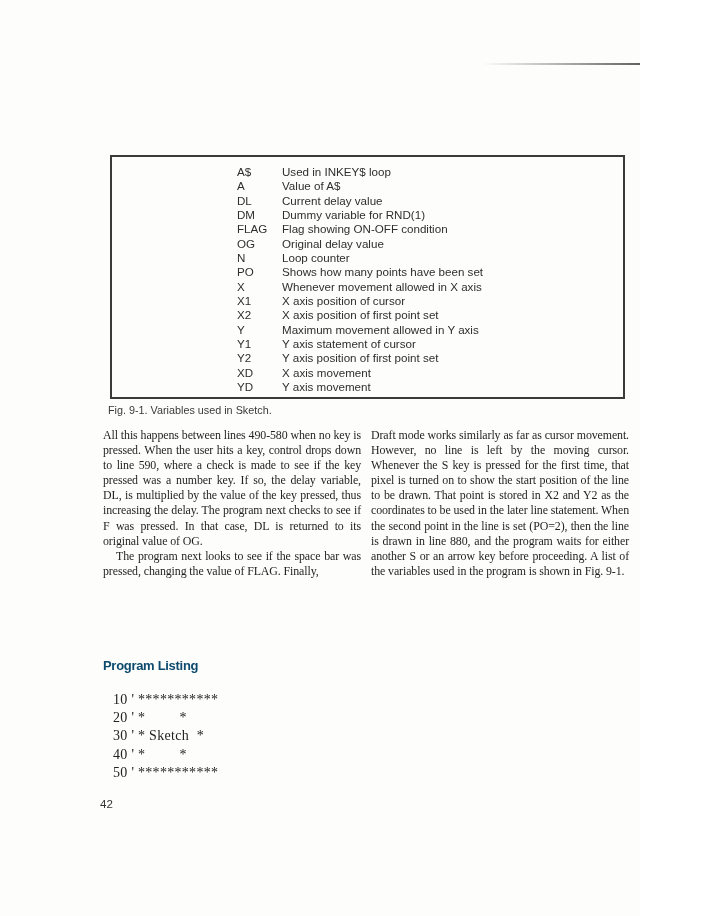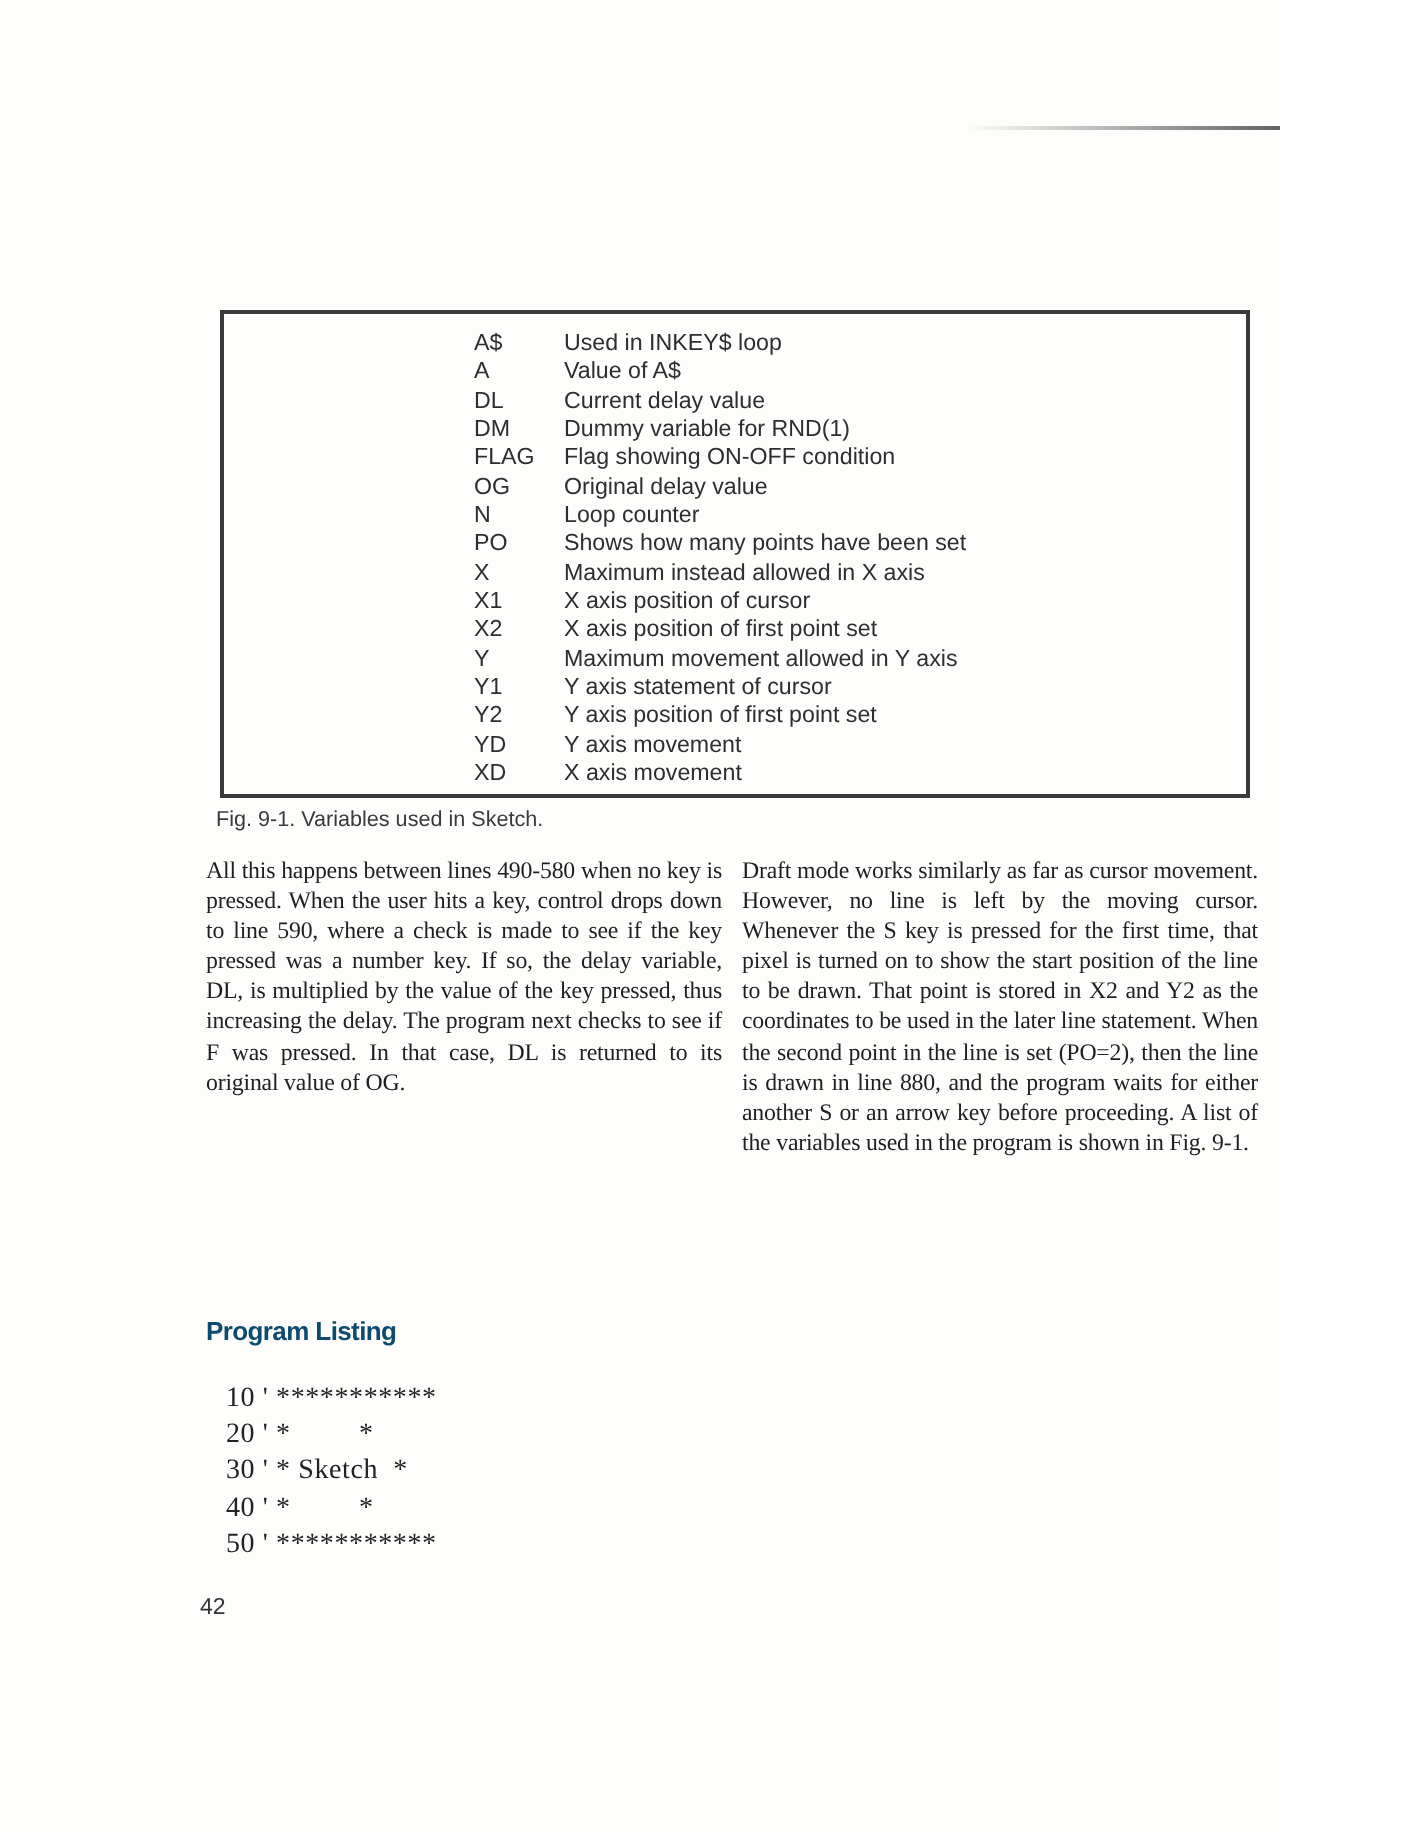--- a/index.html
+++ b/index.html
@@ -113,35 +113,36 @@
   <div class="figure">
     <div class="var-rows" id="var-rows">
         <div class="var-row"><span class="var-name">A$</span><span>Used in INKEY$ loop</span></div>
         <div class="var-row"><span class="var-name">A</span><span>Value of A$</span></div>
         <div class="var-row"><span class="var-name">DL</span><span>Current delay value</span></div>
         <div class="var-row"><span class="var-name">DM</span><span>Dummy variable for RND(1)</span></div>
         <div class="var-row"><span class="var-name">FLAG</span><span>Flag showing ON-OFF condition</span></div>
         <div class="var-row"><span class="var-name">OG</span><span>Original delay value</span></div>
         <div class="var-row"><span class="var-name">N</span><span>Loop counter</span></div>
         <div class="var-row"><span class="var-name">PO</span><span>Shows how many points have been set</span></div>
-        <div class="var-row"><span class="var-name">X</span><span>Maximum instead allowed in X axis</span></div>
+        <div class="var-row"><span class="var-name">X</span><span>Whenever movement allowed in X axis</span></div>
         <div class="var-row"><span class="var-name">X1</span><span>X axis position of cursor</span></div>
         <div class="var-row"><span class="var-name">X2</span><span>X axis position of first point set</span></div>
         <div class="var-row"><span class="var-name">Y</span><span>Maximum movement allowed in Y axis</span></div>
         <div class="var-row"><span class="var-name">Y1</span><span>Y axis statement of cursor</span></div>
         <div class="var-row"><span class="var-name">Y2</span><span>Y axis position of first point set</span></div>
+        <div class="var-row"><span class="var-name">XD</span><span>X axis movement</span></div>
         <div class="var-row"><span class="var-name">YD</span><span>Y axis movement</span></div>
-        <div class="var-row"><span class="var-name">XD</span><span>X axis movement</span></div>
       </div>
   </div>
 
   <div class="caption">Fig. 9-1. Variables used in Sketch.</div>
 
   <div class="col col-left" id="col-left">
       <p>All this happens between lines 490-580 when no key is pressed. When the user hits a key, control drops down to line 590, where a check is made to see if the key pressed was a number key. If so, the delay variable, DL, is multiplied by the value of the key pressed, thus increasing the delay. The program next checks to see if F was pressed. In that case, DL is returned to its original value of OG.</p>
+      <p>The program next looks to see if the space bar was pressed, changing the value of FLAG. Finally,</p>
     </div>
   <div class="col col-right" id="col-right">
       <p>Draft mode works similarly as far as cursor movement. However, no line is left by the moving cursor. Whenever the S key is pressed for the first time, that pixel is turned on to show the start position of the line to be drawn. That point is stored in X2 and Y2 as the coordinates to be used in the later line statement. When the second point in the line is set (PO=2), then the line is drawn in line 880, and the program waits for either another S or an arrow key before proceeding. A list of the variables used in the program is shown in Fig. 9-1.</p>
     </div>
 
   <div class="listing-heading">Program Listing</div>
 
   <pre class="code" id="code-block">10 ' ***********
 20 ' *         *
 30 ' * Sketch  *

